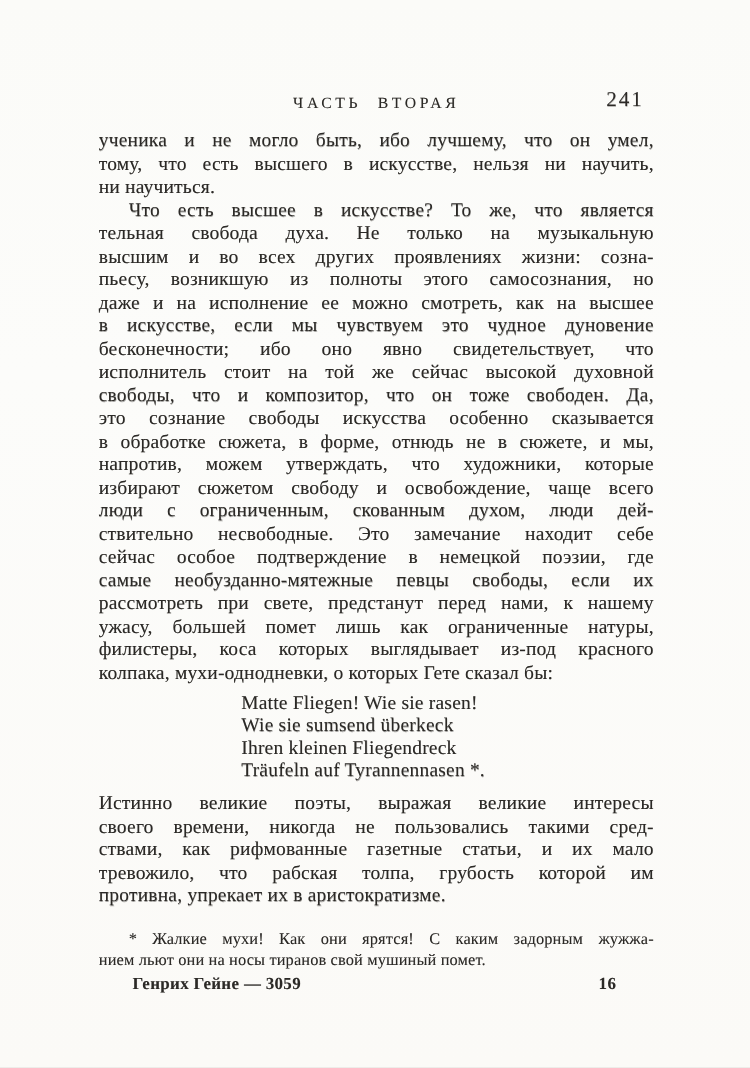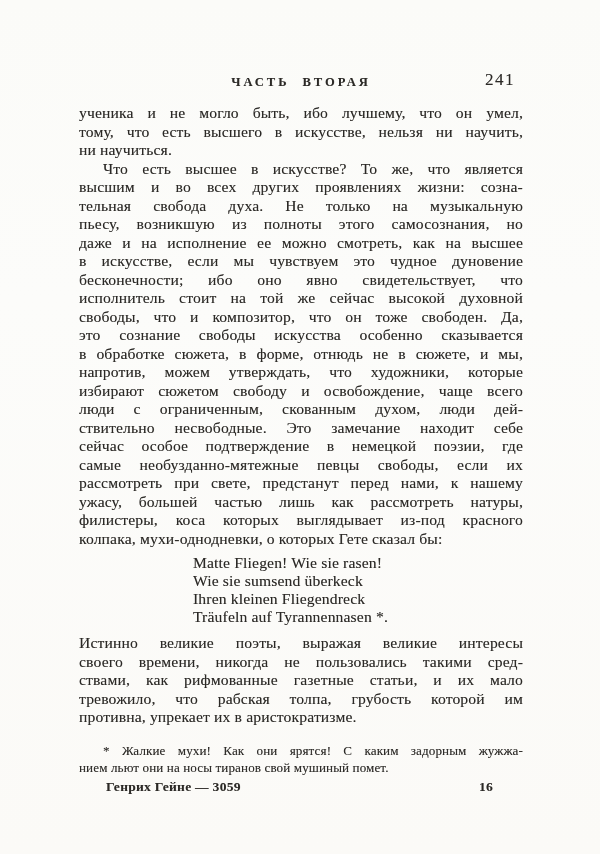--- a/index.html
+++ b/index.html
@@ -23,21 +23,21 @@
   .running-header {
     position: relative;
     height: 18px;
   }
   .section-title {
     position: absolute;
     left: 50%;
     transform: translateX(-50%);
     top: 3px;
     font-size: 12.5px;
-    font-weight: bold;
+    font-weight: normal;
     letter-spacing: 3px;
     word-spacing: 7px;
     white-space: nowrap;
     text-shadow: 0.2px 0.2px 0 rgba(43,41,38,0.35);
   }
   .header-pagenum {
     position: absolute;
     right: 8px;
     top: -2px;
     font-size: 17px;
@@ -114,38 +114,38 @@
   <div class="body-text">
 
     <div>
       <div class="ln">ученика и не могло быть, ибо лучшему, что он умел,</div>
       <div class="ln">тому, что есть высшего в искусстве, нельзя ни научить,</div>
       <div class="ln left">ни научиться.</div>
     </div>
 
     <div>
       <div class="ln indent">Что есть высшее в искусстве? То же, что является</div>
+      <div class="ln">тельная свобода духа. Не только на музыкальную</div>
       <div class="ln">высшим и во всех других проявлениях жизни: созна-</div>
-      <div class="ln">тельная свобода духа. Не только на музыкальную</div>
       <div class="ln">пьесу, возникшую из полноты этого самосознания, но</div>
       <div class="ln">даже и на исполнение ее можно смотреть, как на высшее</div>
       <div class="ln">в искусстве, если мы чувствуем это чудное дуновение</div>
       <div class="ln">бесконечности; ибо оно явно свидетельствует, что</div>
       <div class="ln">исполнитель стоит на той же сейчас высокой духовной</div>
       <div class="ln">свободы, что и композитор, что он тоже свободен. Да,</div>
       <div class="ln">это сознание свободы искусства особенно сказывается</div>
       <div class="ln">в обработке сюжета, в форме, отнюдь не в сюжете, и мы,</div>
       <div class="ln">напротив, можем утверждать, что художники, которые</div>
       <div class="ln">избирают сюжетом свободу и освобождение, чаще всего</div>
       <div class="ln">люди с ограниченным, скованным духом, люди дей-</div>
       <div class="ln">ствительно несвободные. Это замечание находит себе</div>
       <div class="ln">сейчас особое подтверждение в немецкой поэзии, где</div>
       <div class="ln">самые необузданно-мятежные певцы свободы, если их</div>
       <div class="ln">рассмотреть при свете, предстанут перед нами, к нашему</div>
-      <div class="ln">ужасу, большей частью лишь как рассмотреть натуры,</div>
+      <div class="ln">ужасу, большей помет лишь как ограниченные натуры,</div>
       <div class="ln">филистеры, коса которых выглядывает из-под красного</div>
       <div class="ln left">колпака, мухи-однодневки, о которых Гете сказал бы:</div>
     </div>
 
     <div class="poem">
       <div class="ln">Matte Fliegen! Wie sie rasen!</div>
       <div class="ln">Wie sie sumsend überkeck</div>
       <div class="ln">Ihren kleinen Fliegendreck</div>
       <div class="ln">Träufeln auf Tyrannennasen *.</div>
     </div>

